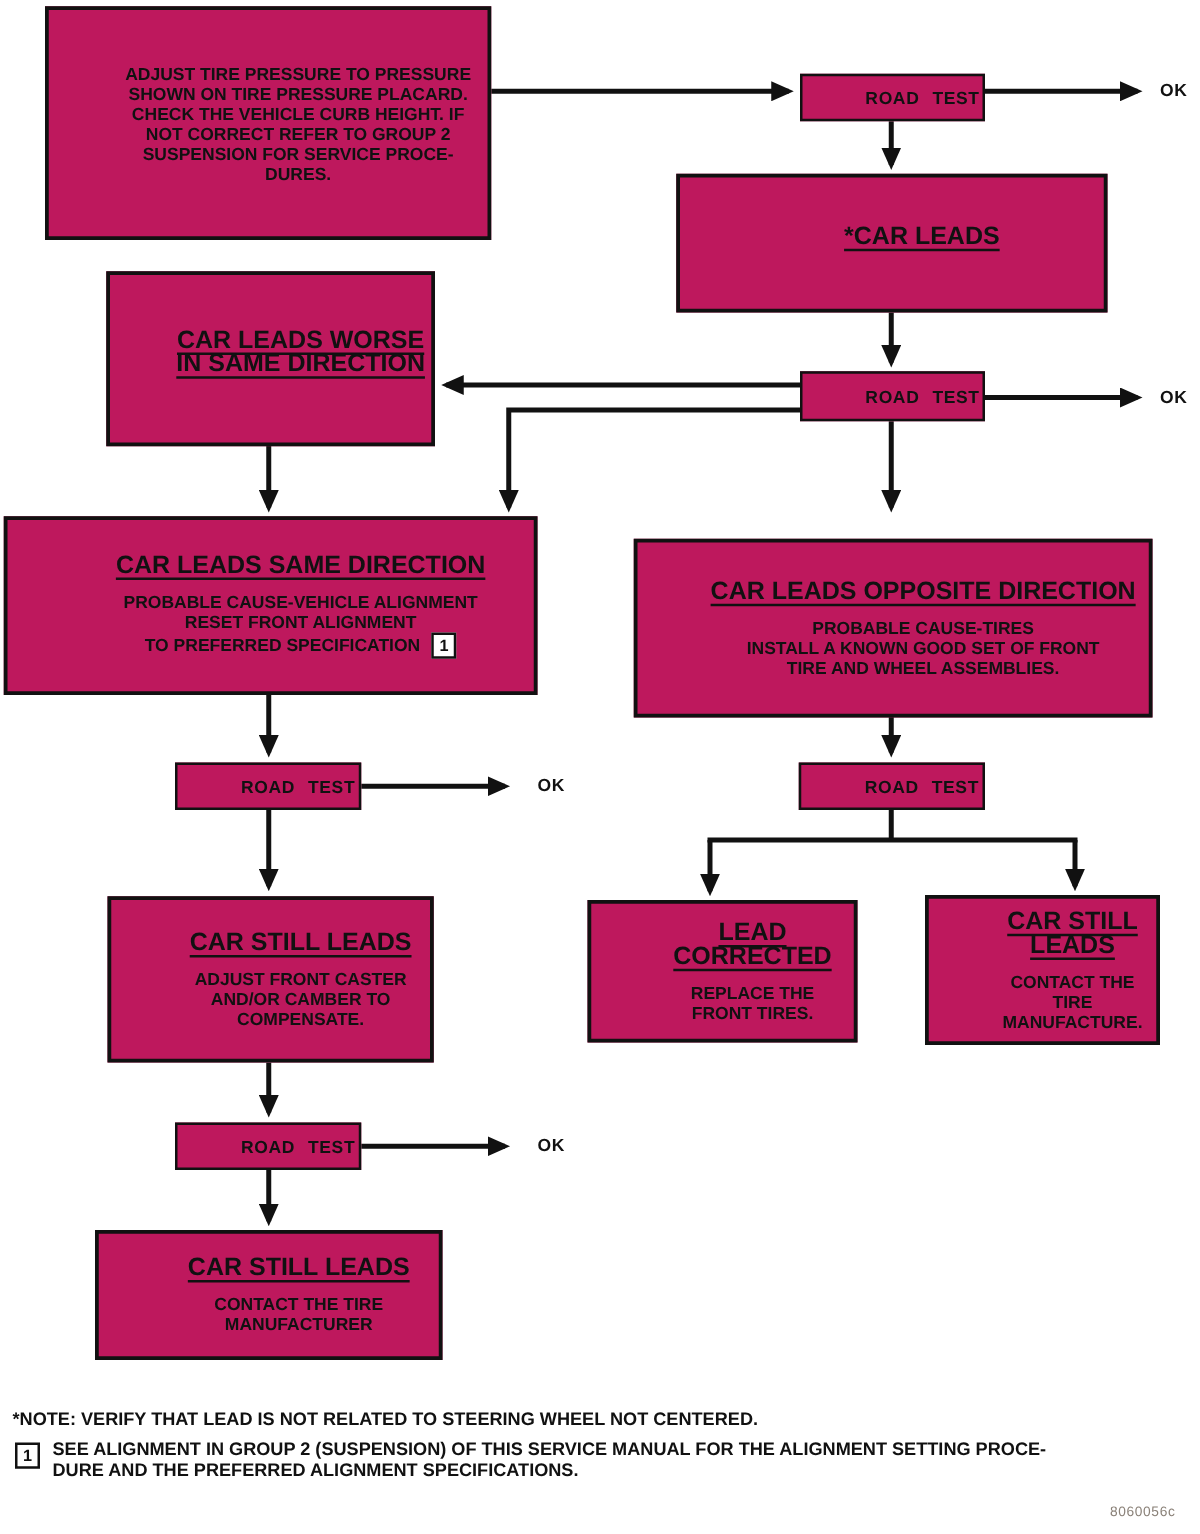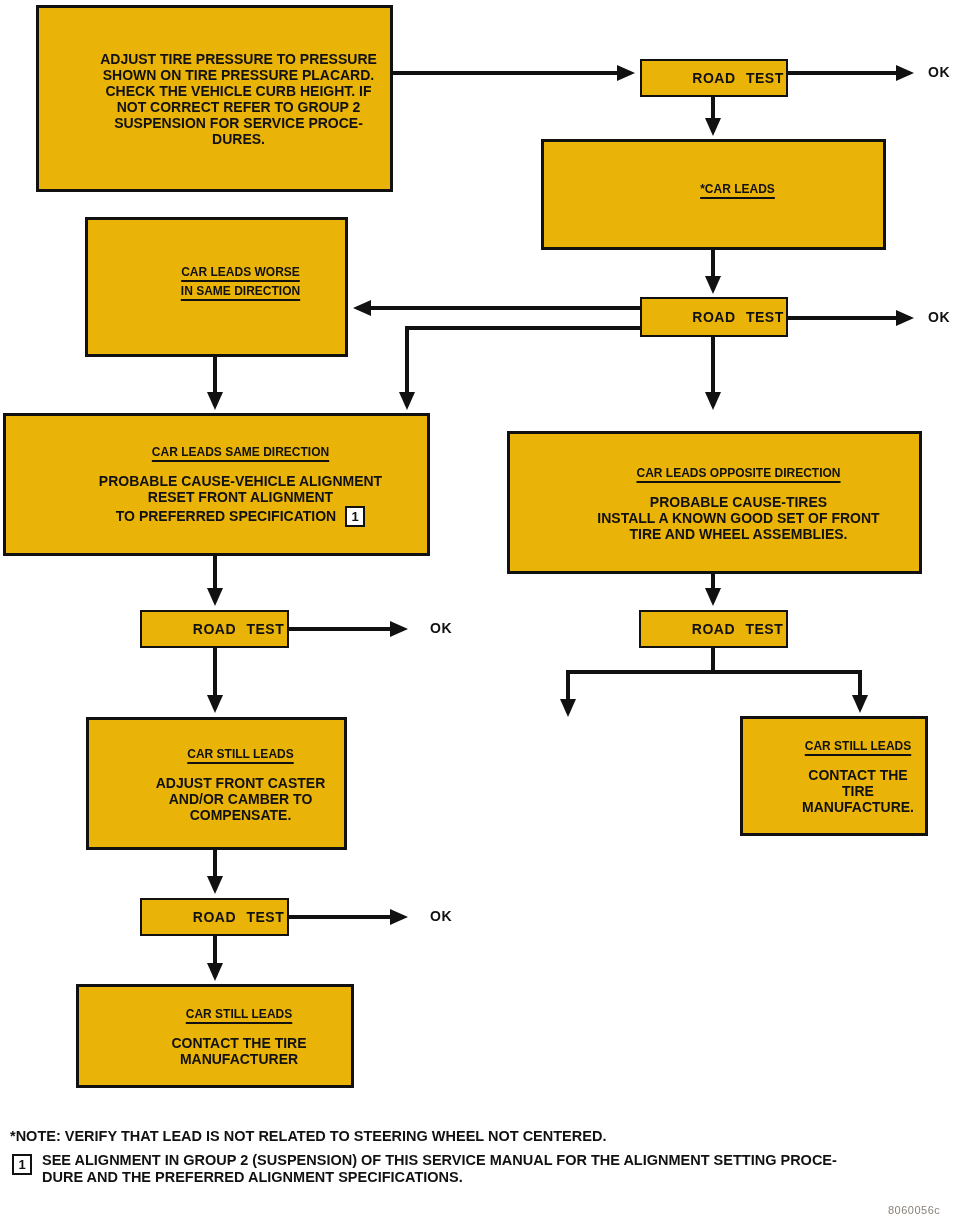--- a/index.html
+++ b/index.html
@@ -10,40 +10,40 @@
     background: #ffffff;
     font-family: "Liberation Sans", sans-serif;
     font-weight: bold;
     color: #111111;
     overflow: hidden;
   }
   svg.wires { position: absolute; left: 0; top: 0; }
   .box {
     position: absolute;
     border: 3px solid #111111;
-    background: #eab308;
+    background: #be185d;
     box-sizing: border-box;
     display: flex;
     flex-direction: column;
     align-items: center;
     justify-content: center;
     text-align: center;
     font-size: 14px;
     line-height: 16px;
     padding-left: 48px;
   }
   .box.thin { border-width: 2px; }
   .rt-label { letter-spacing: 0.5px; word-spacing: 6px; font-size: 14px; }
   .title {
     text-decoration: underline;
     text-decoration-thickness: 2px;
     text-underline-offset: 4px;
     margin-bottom: 11px;
     white-space: pre-line;
-    font-size: 12px;
+    font-size: 20px;
     line-height: 19px;
   }
   .lines { white-space: pre-line; }
   .body-last { display: flex; align-items: center; justify-content: space-between; gap: 9px; margin-top: 1px; }
   .fn-box {
     display: inline-block;
     width: 16px; height: 17px;
     line-height: 17px;
     border: 2px solid #111111;
     font-size: 13px;
@@ -186,20 +186,25 @@
     <span class="rt-label">ROAD TEST</span>
   </div>
 
   <div class="box" style="left:86px; top:717px; width:261px; height:133px;">
     <div class="title">CAR STILL LEADS</div>
     <div class="lines">ADJUST FRONT CASTER
 AND/OR CAMBER TO
 COMPENSATE.</div>
   </div>
 
+  <div class="box" style="left:470px; top:720px; width:216px; height:114px;">
+    <div class="title">LEAD CORRECTED</div>
+    <div class="lines">REPLACE THE
+FRONT TIRES.</div>
+  </div>
 
   <div class="box" style="left:740px; top:716px; width:188px; height:120px;">
     <div class="title">CAR STILL LEADS</div>
     <div class="lines">CONTACT THE TIRE
 MANUFACTURE.</div>
   </div>
 
   <div class="box thin" style="left:140px; top:898px; width:149px; height:38px;">
     <span class="rt-label">ROAD TEST</span>
   </div>

